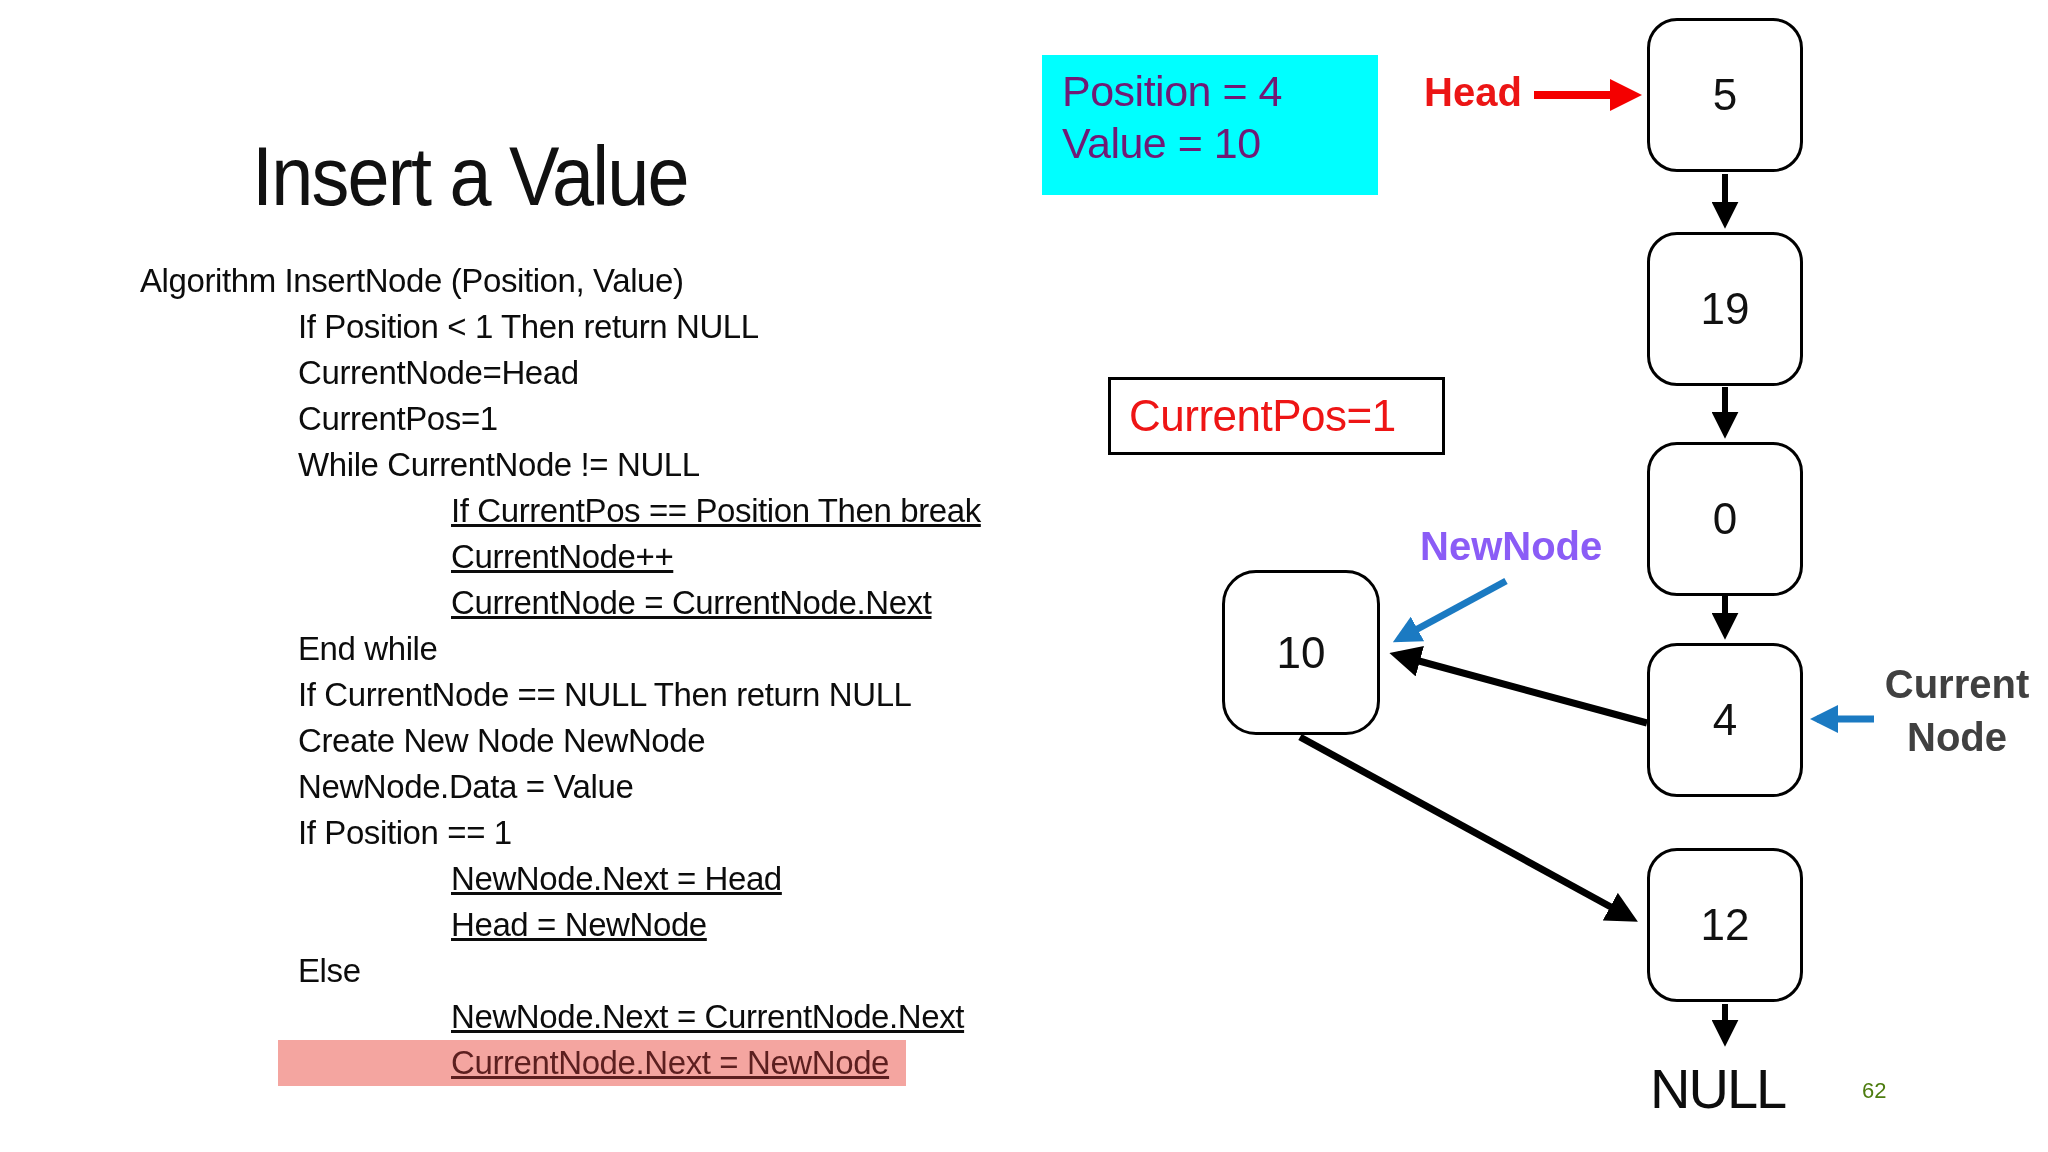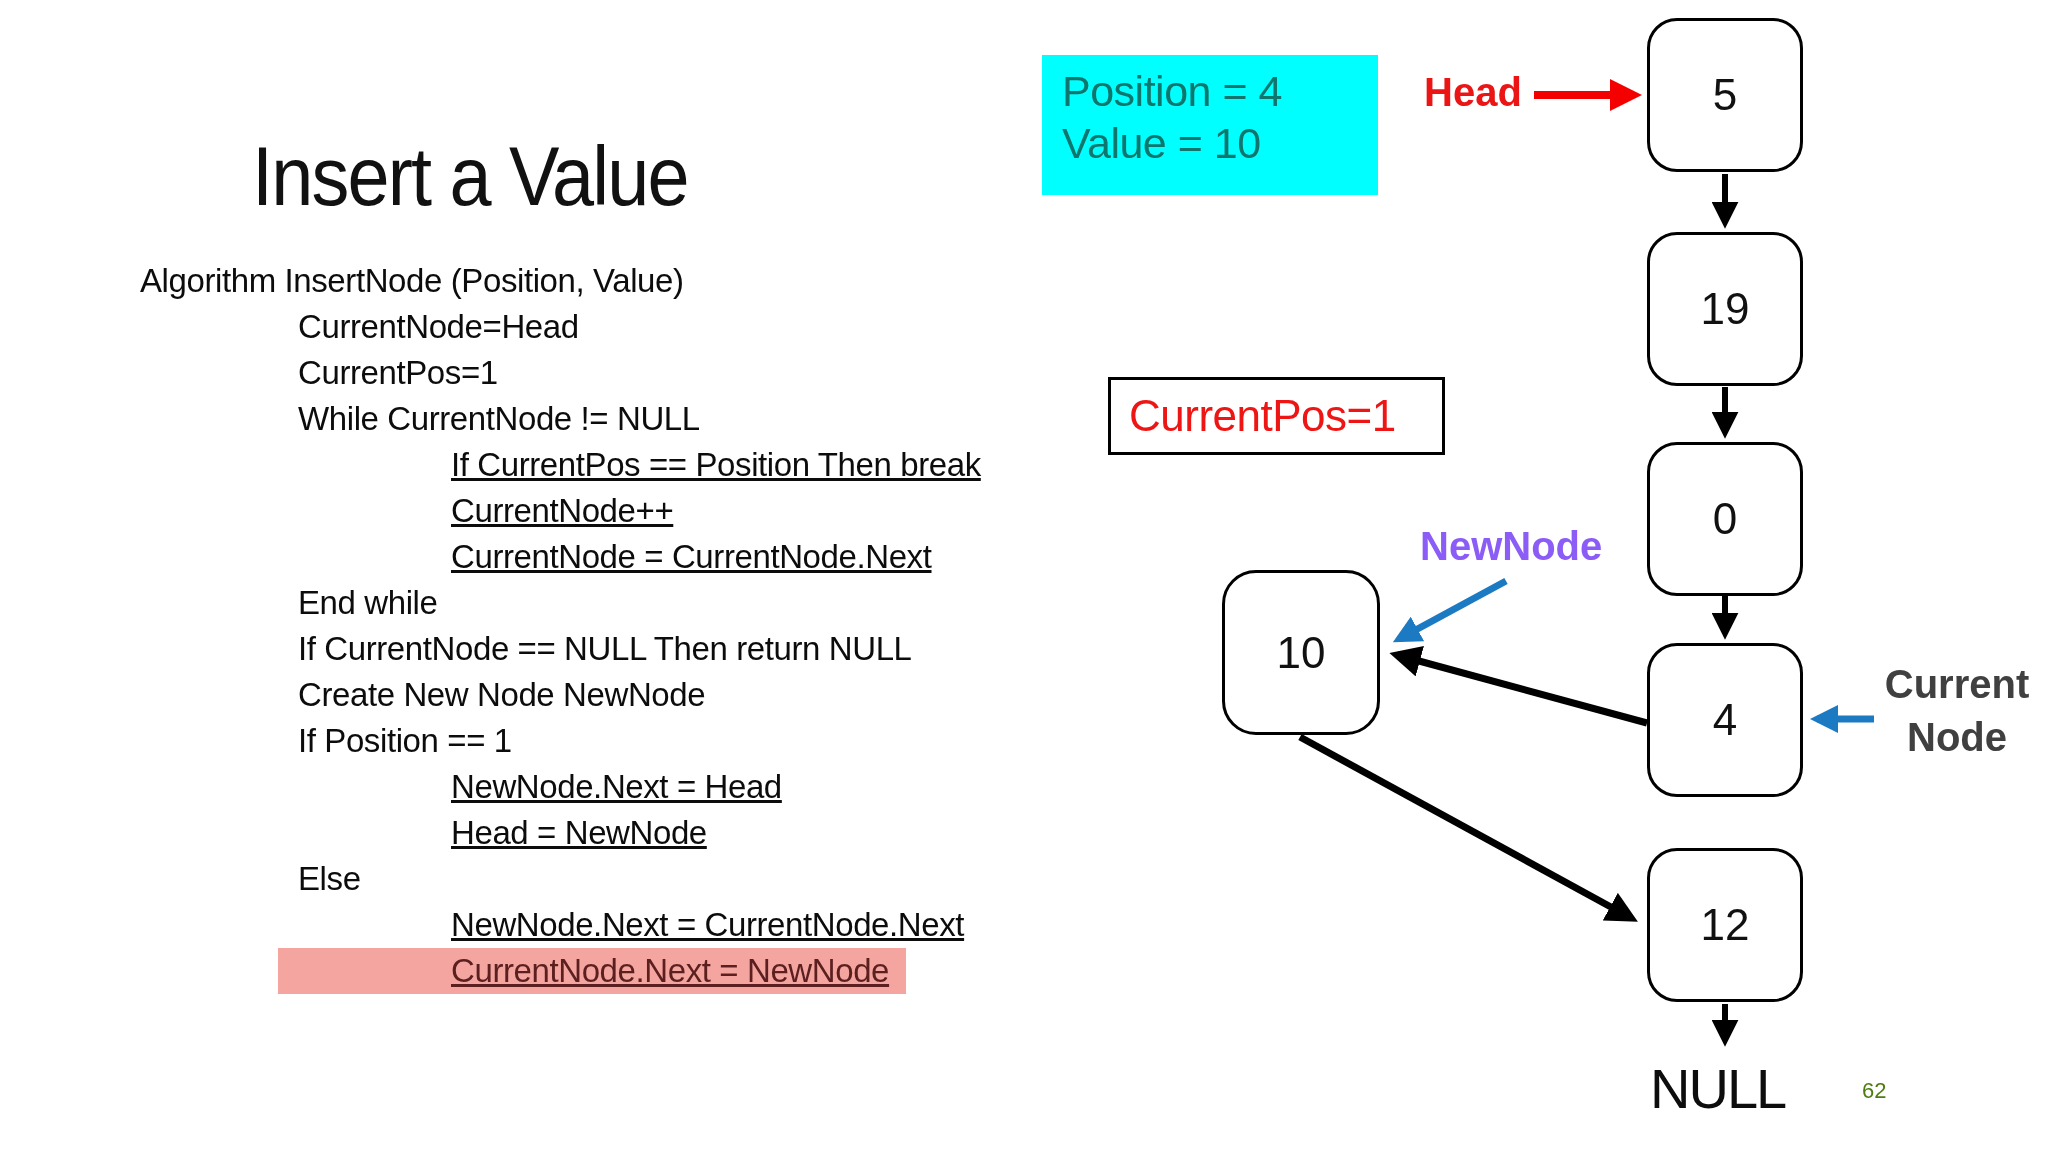--- a/index.html
+++ b/index.html
@@ -19,21 +19,21 @@
   .code-line{height:46px;line-height:46px;}
   .indent0{padding-left:0;}
   .indent1{padding-left:158px;}
   .indent2{padding-left:311px;text-decoration:underline;}
   .code-line.hl{
     background:#f4a5a0;color:#5c1f1f;margin-left:138px;width:628px;
     padding-left:173px;box-sizing:border-box;
   }
   .params-box{
     position:absolute;left:1042px;top:55px;width:336px;height:140px;
-    background:#00ffff;color:#0f766e;font-size:43px;letter-spacing:-0.5px;
+    background:#00ffff;color:#701a75;font-size:43px;letter-spacing:-0.5px;
     padding:10px 0 0 20px;box-sizing:border-box;line-height:52px;
   }
   .currentpos-box{
     position:absolute;left:1108px;top:377px;width:337px;height:78px;
     border:3px solid #000;box-sizing:border-box;background:#fff;
     color:#ee1515;font-size:44px;line-height:72px;padding-left:18px;
     letter-spacing:-0.5px;white-space:nowrap;
   }
   .head-label{
     position:absolute;left:1424px;top:70px;font-size:40px;font-weight:700;
@@ -69,29 +69,31 @@
 </style>
 </head>
 <body>
 
 <div class="slide">
 
   <div class="title">Insert a Value</div>
 
   <div class="code" id="code">
       <div class="code-line indent0">Algorithm InsertNode (Position, Value)</div>
+      <div class="code-line indent1">If Position &lt; 1 Then return NULL</div>
       <div class="code-line indent1">CurrentNode=Head</div>
       <div class="code-line indent1">CurrentPos=1</div>
       <div class="code-line indent1">While CurrentNode != NULL</div>
       <div class="code-line indent2">If CurrentPos == Position Then break</div>
       <div class="code-line indent2">CurrentNode++</div>
       <div class="code-line indent2">CurrentNode = CurrentNode.Next</div>
       <div class="code-line indent1">End while</div>
       <div class="code-line indent1">If CurrentNode == NULL Then return NULL</div>
       <div class="code-line indent1">Create New Node NewNode</div>
+      <div class="code-line indent1">NewNode.Data = Value</div>
       <div class="code-line indent1">If Position == 1</div>
       <div class="code-line indent2">NewNode.Next = Head</div>
       <div class="code-line indent2">Head = NewNode</div>
       <div class="code-line indent1">Else</div>
       <div class="code-line indent2">NewNode.Next = CurrentNode.Next</div>
       <div class="code-line indent2 hl">CurrentNode.Next = NewNode</div>
     </div>
 
   <div class="params-box">
     <div>Position = 4</div>

